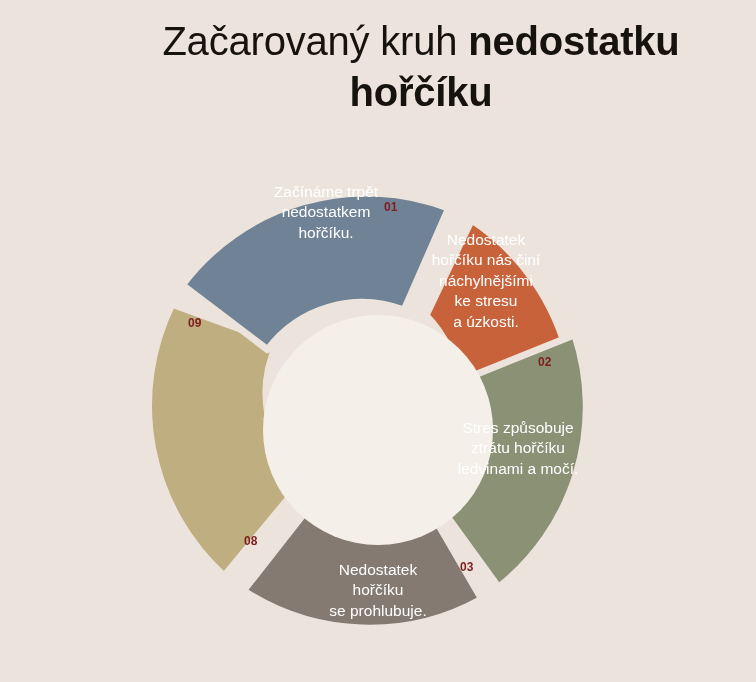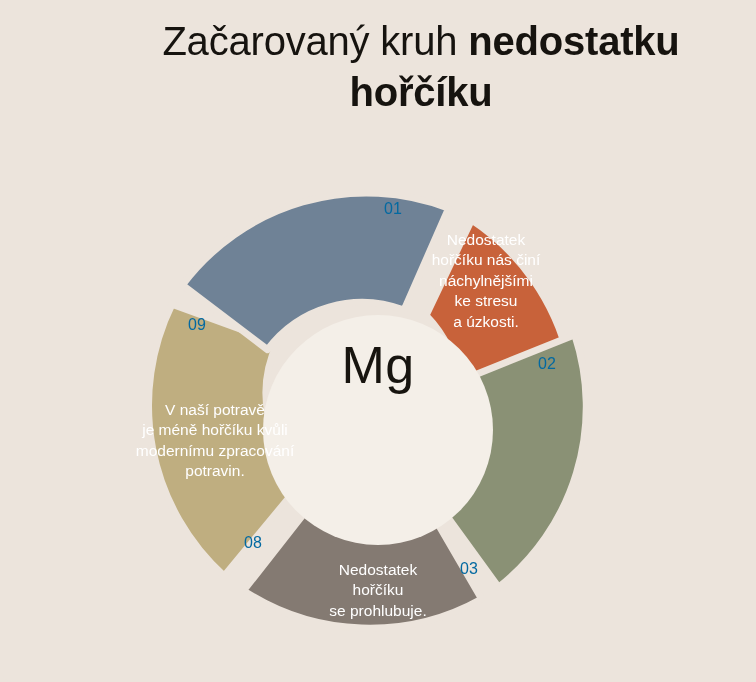--- a/index.html
+++ b/index.html
@@ -54,23 +54,23 @@
     text-align: center;
     color: #ffffff;
     font-size: 15.5px;
     line-height: 1.32;
     font-weight: 400;
     pointer-events: none;
     white-space: pre-line;
   }
   .seg-num {
     position: absolute;
-    font-size: 16px;
-    color: #0369a1;
-    font-weight: 400;
+    font-size: 12px;
+    color: #7f1d1d;
+    font-weight: 700;
     pointer-events: none;
   }
   #center-text {
     position: absolute;
     left: 195px;
     top: 205px;
     width: 210px;
     text-align: center;
     font-size: 52px;
     color: #17140f;
@@ -112,34 +112,35 @@
 
         <path fill="#847a72" stroke="#ece4dc" stroke-width="7" stroke-linejoin="round" d="M 403.7 469.0 A 230 230 0 0 1 165.5 460.6 L 234.7 372.4 A 118 118 0 0 0 349.7 376.3 Z"></path>
 
         <path fill="#bfae80" stroke="#ece4dc" stroke-width="7" stroke-linejoin="round" d="M 146.2 446.0 A 230 230 0 0 1 94.0 174.2 L 199.5 212.7 A 118 118 0 0 0 225.7 350.0 Z"></path>
 
         <path fill="#6f8296" stroke="#ece4dc" stroke-width="7" stroke-linejoin="round" d="M 104.4 155.0 A 230 230 0 0 1 370.7 78.2 L 326.0 180.1 A 118 118 0 0 0 189.5 219.6 Z"></path>
       </g>
       <circle cx="300" cy="300" r="115" fill="#f4efe8"></circle>
     </svg>
 
-    <div id="center-text">Mg</div>
 
+    <div class="seg-label" id="lbl-01">Začínáme trpět
+nedostatkem
+hořčíku.</div>
     <div class="seg-label" id="lbl-02">Nedostatek
 hořčíku nás činí
 náchylnějšími
 ke stresu
 a úzkosti.</div>
+    <div class="seg-label" id="lbl-03">Stres způsobuje
+ztrátu hořčíku
+ledvinami a močí.</div>
     <div class="seg-label" id="lbl-04">Nedostatek
 hořčíku
 se prohlubuje.</div>
-    <div class="seg-label" id="lbl-05">V naší potravě
-je méně hořčíku kvůli
-modernímu zpracování
-potravin.</div>
 
     <div class="seg-num" id="num-01">01</div>
     <div class="seg-num" id="num-02">02</div>
     <div class="seg-num" id="num-03">03</div>
     <div class="seg-num" id="num-04">08</div>
     <div class="seg-num" id="num-05">09</div>
 
   </div>
 </div>
 

